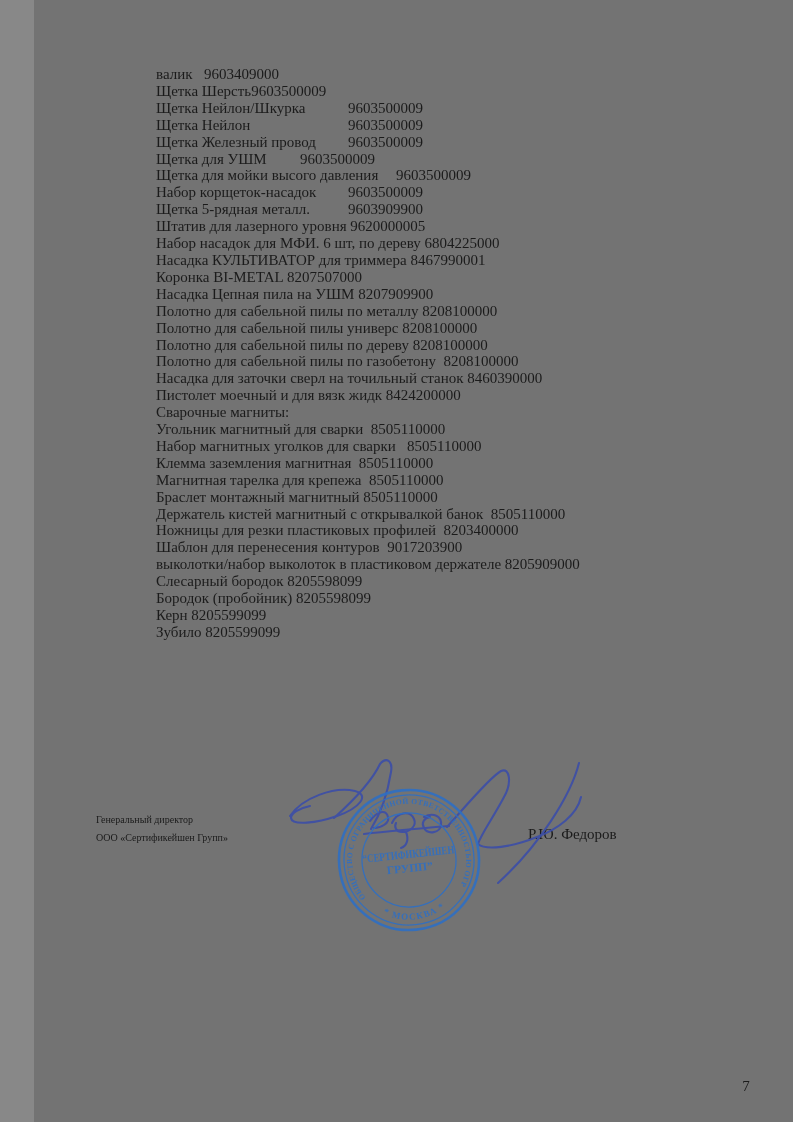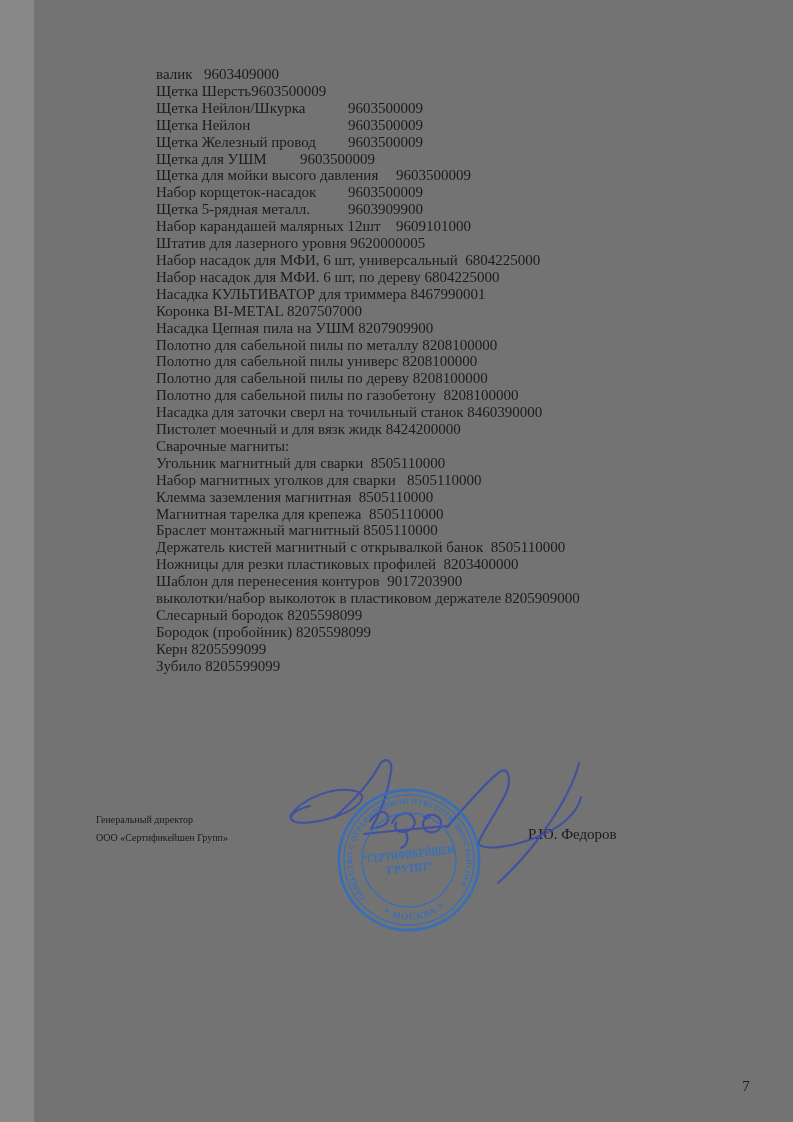--- a/index.html
+++ b/index.html
@@ -71,23 +71,21 @@
   <div class="list">
       <div class="line">валик	9603409000</div>
       <div class="line">Щетка Шерсть9603500009</div>
       <div class="line">Щетка Нейлон/Шкурка	9603500009</div>
       <div class="line">Щетка Нейлон		9603500009</div>
       <div class="line">Щетка Железный провод	9603500009</div>
       <div class="line">Щетка для УШМ	9603500009</div>
       <div class="line">Щетка для мойки высого давления	9603500009</div>
       <div class="line">Набор корщеток-насадок	9603500009</div>
       <div class="line">Щетка 5-рядная металл.	9603909900</div>
-      <div class="line">Набор карандашей малярных 12шт	9609101000</div>
       <div class="line">Штатив для лазерного уровня 9620000005</div>
-      <div class="line">Набор насадок для МФИ, 6 шт, универсальный  6804225000</div>
       <div class="line">Набор насадок для МФИ. 6 шт, по дереву 6804225000</div>
       <div class="line">Насадка КУЛЬТИВАТОР для триммера 8467990001</div>
       <div class="line">Коронка BI-METAL 8207507000</div>
       <div class="line">Насадка Цепная пила на УШМ 8207909900</div>
       <div class="line">Полотно для сабельной пилы по металлу 8208100000</div>
       <div class="line">Полотно для сабельной пилы универс 8208100000</div>
       <div class="line">Полотно для сабельной пилы по дереву 8208100000</div>
       <div class="line">Полотно для сабельной пилы по газобетону  8208100000</div>
       <div class="line">Насадка для заточки сверл на точильный станок 8460390000</div>
       <div class="line">Пистолет моечный и для вязк жидк 8424200000</div>

